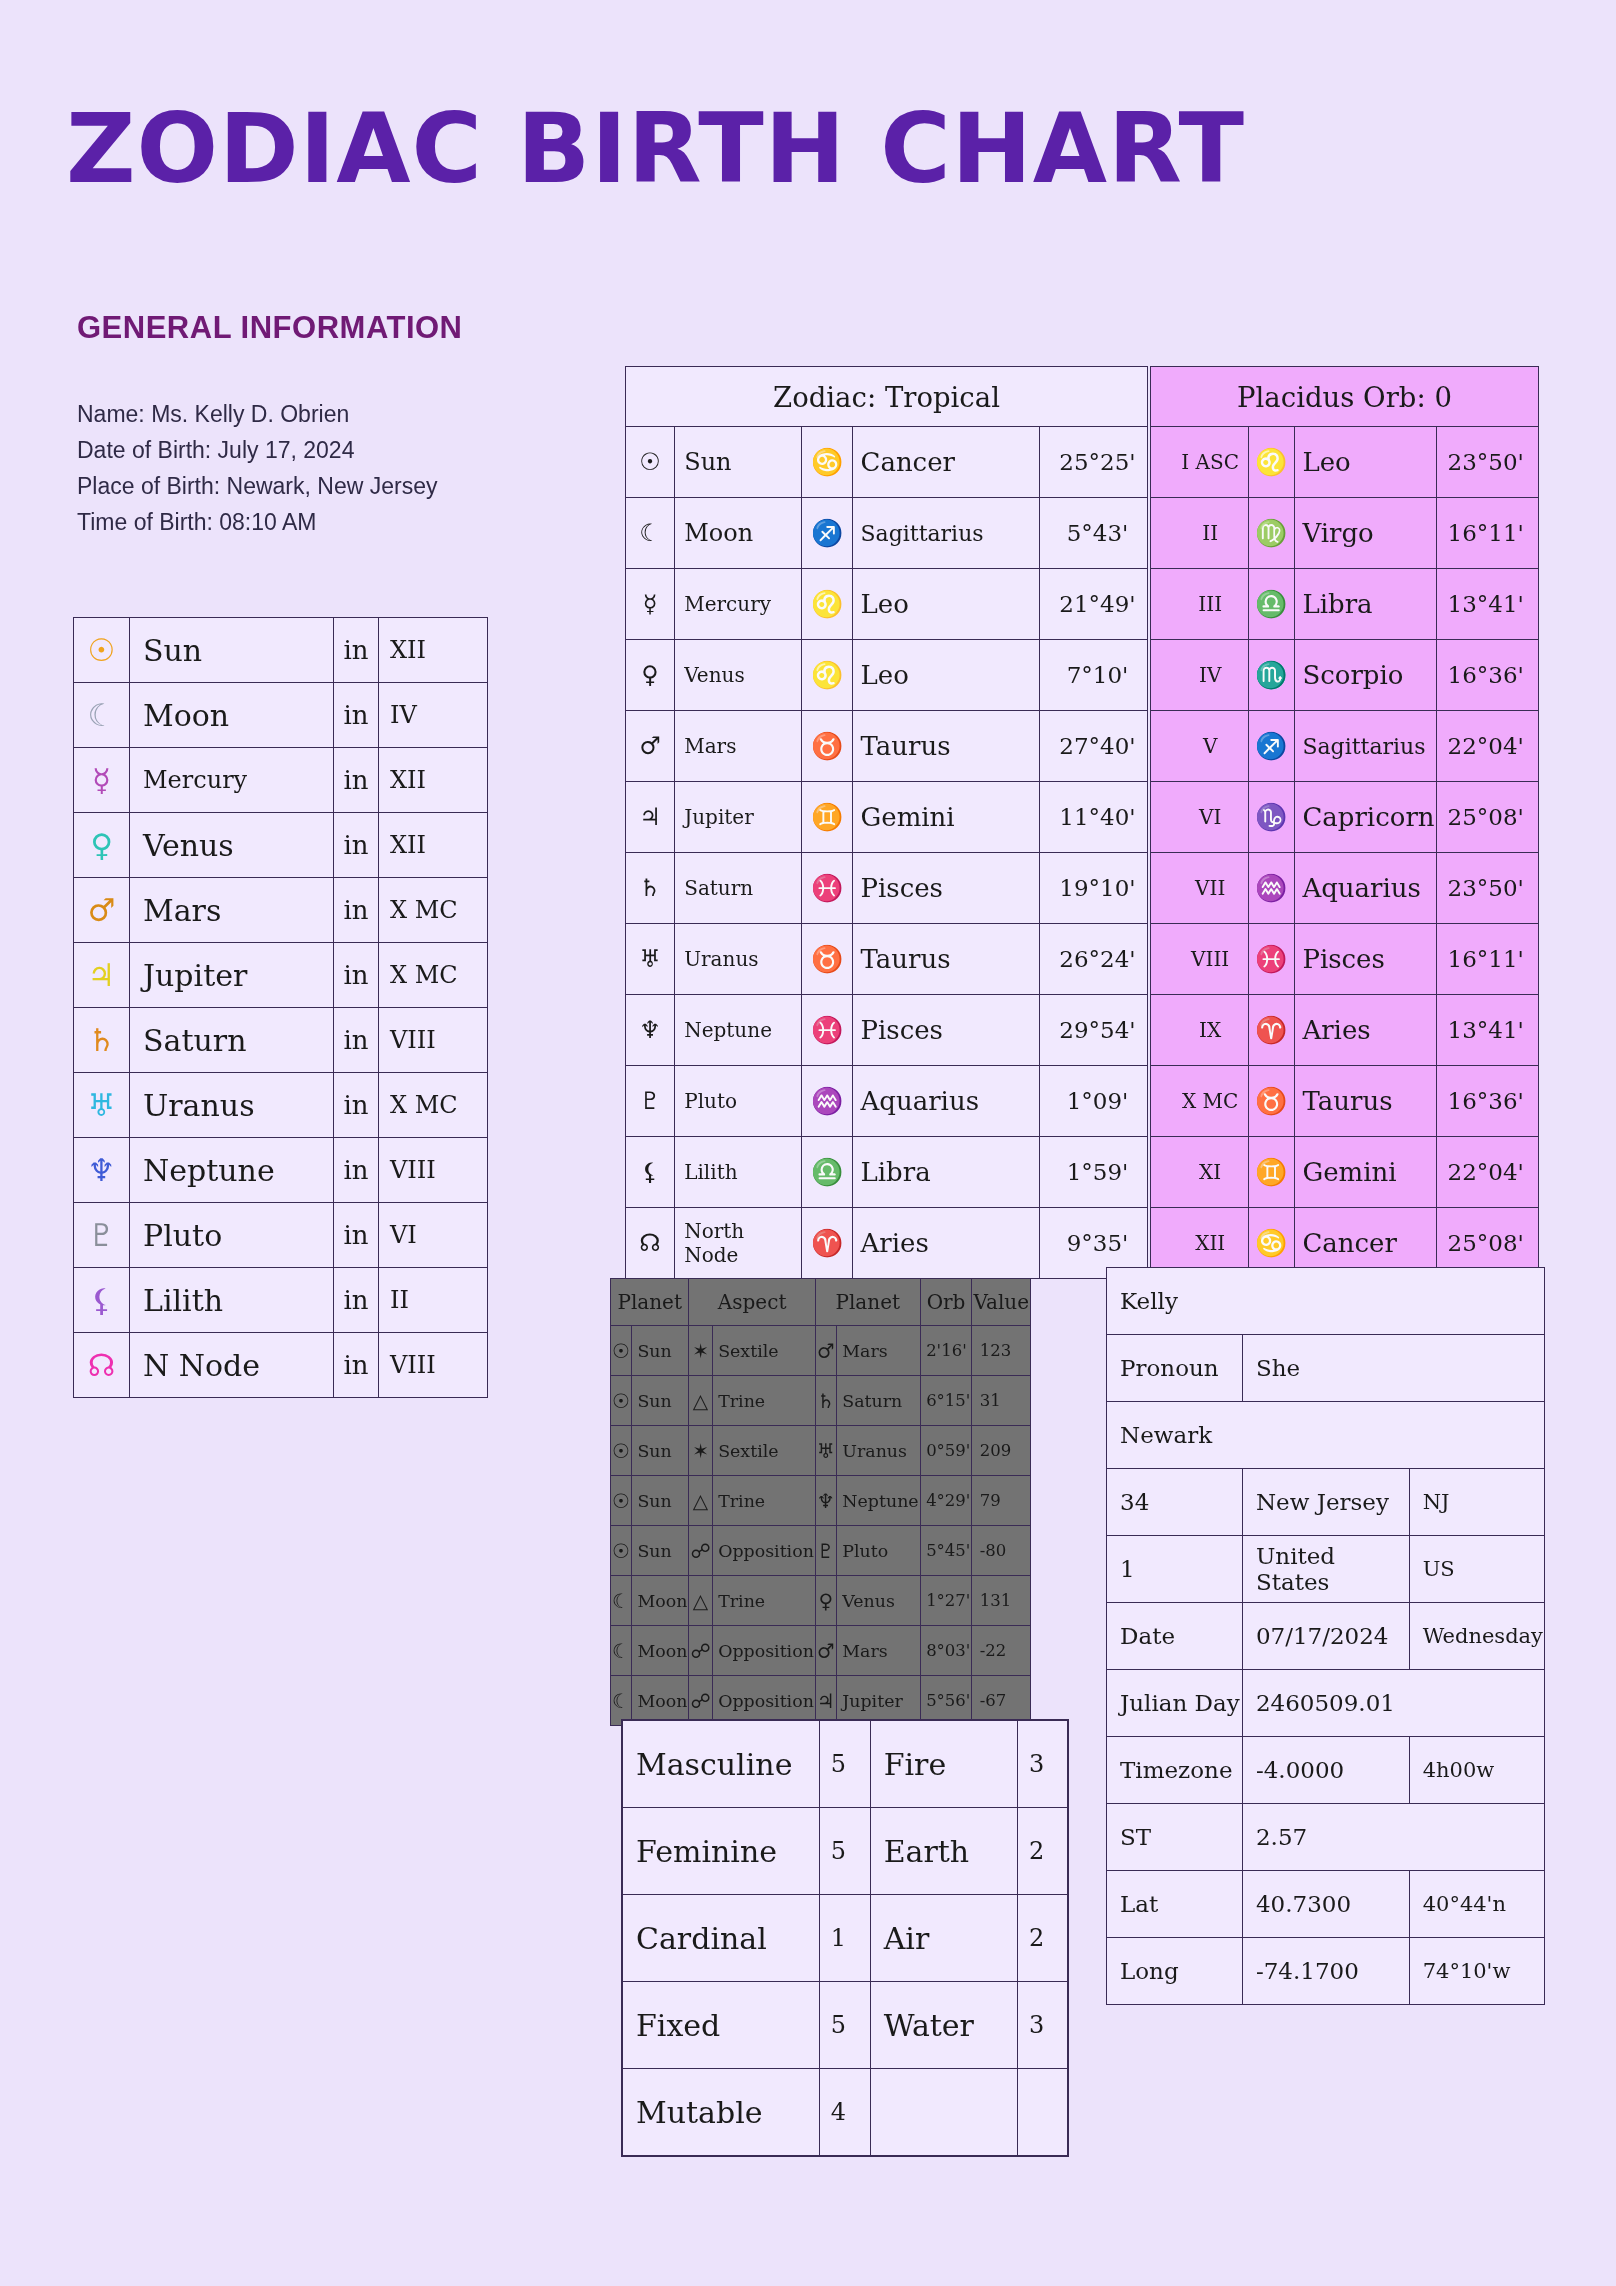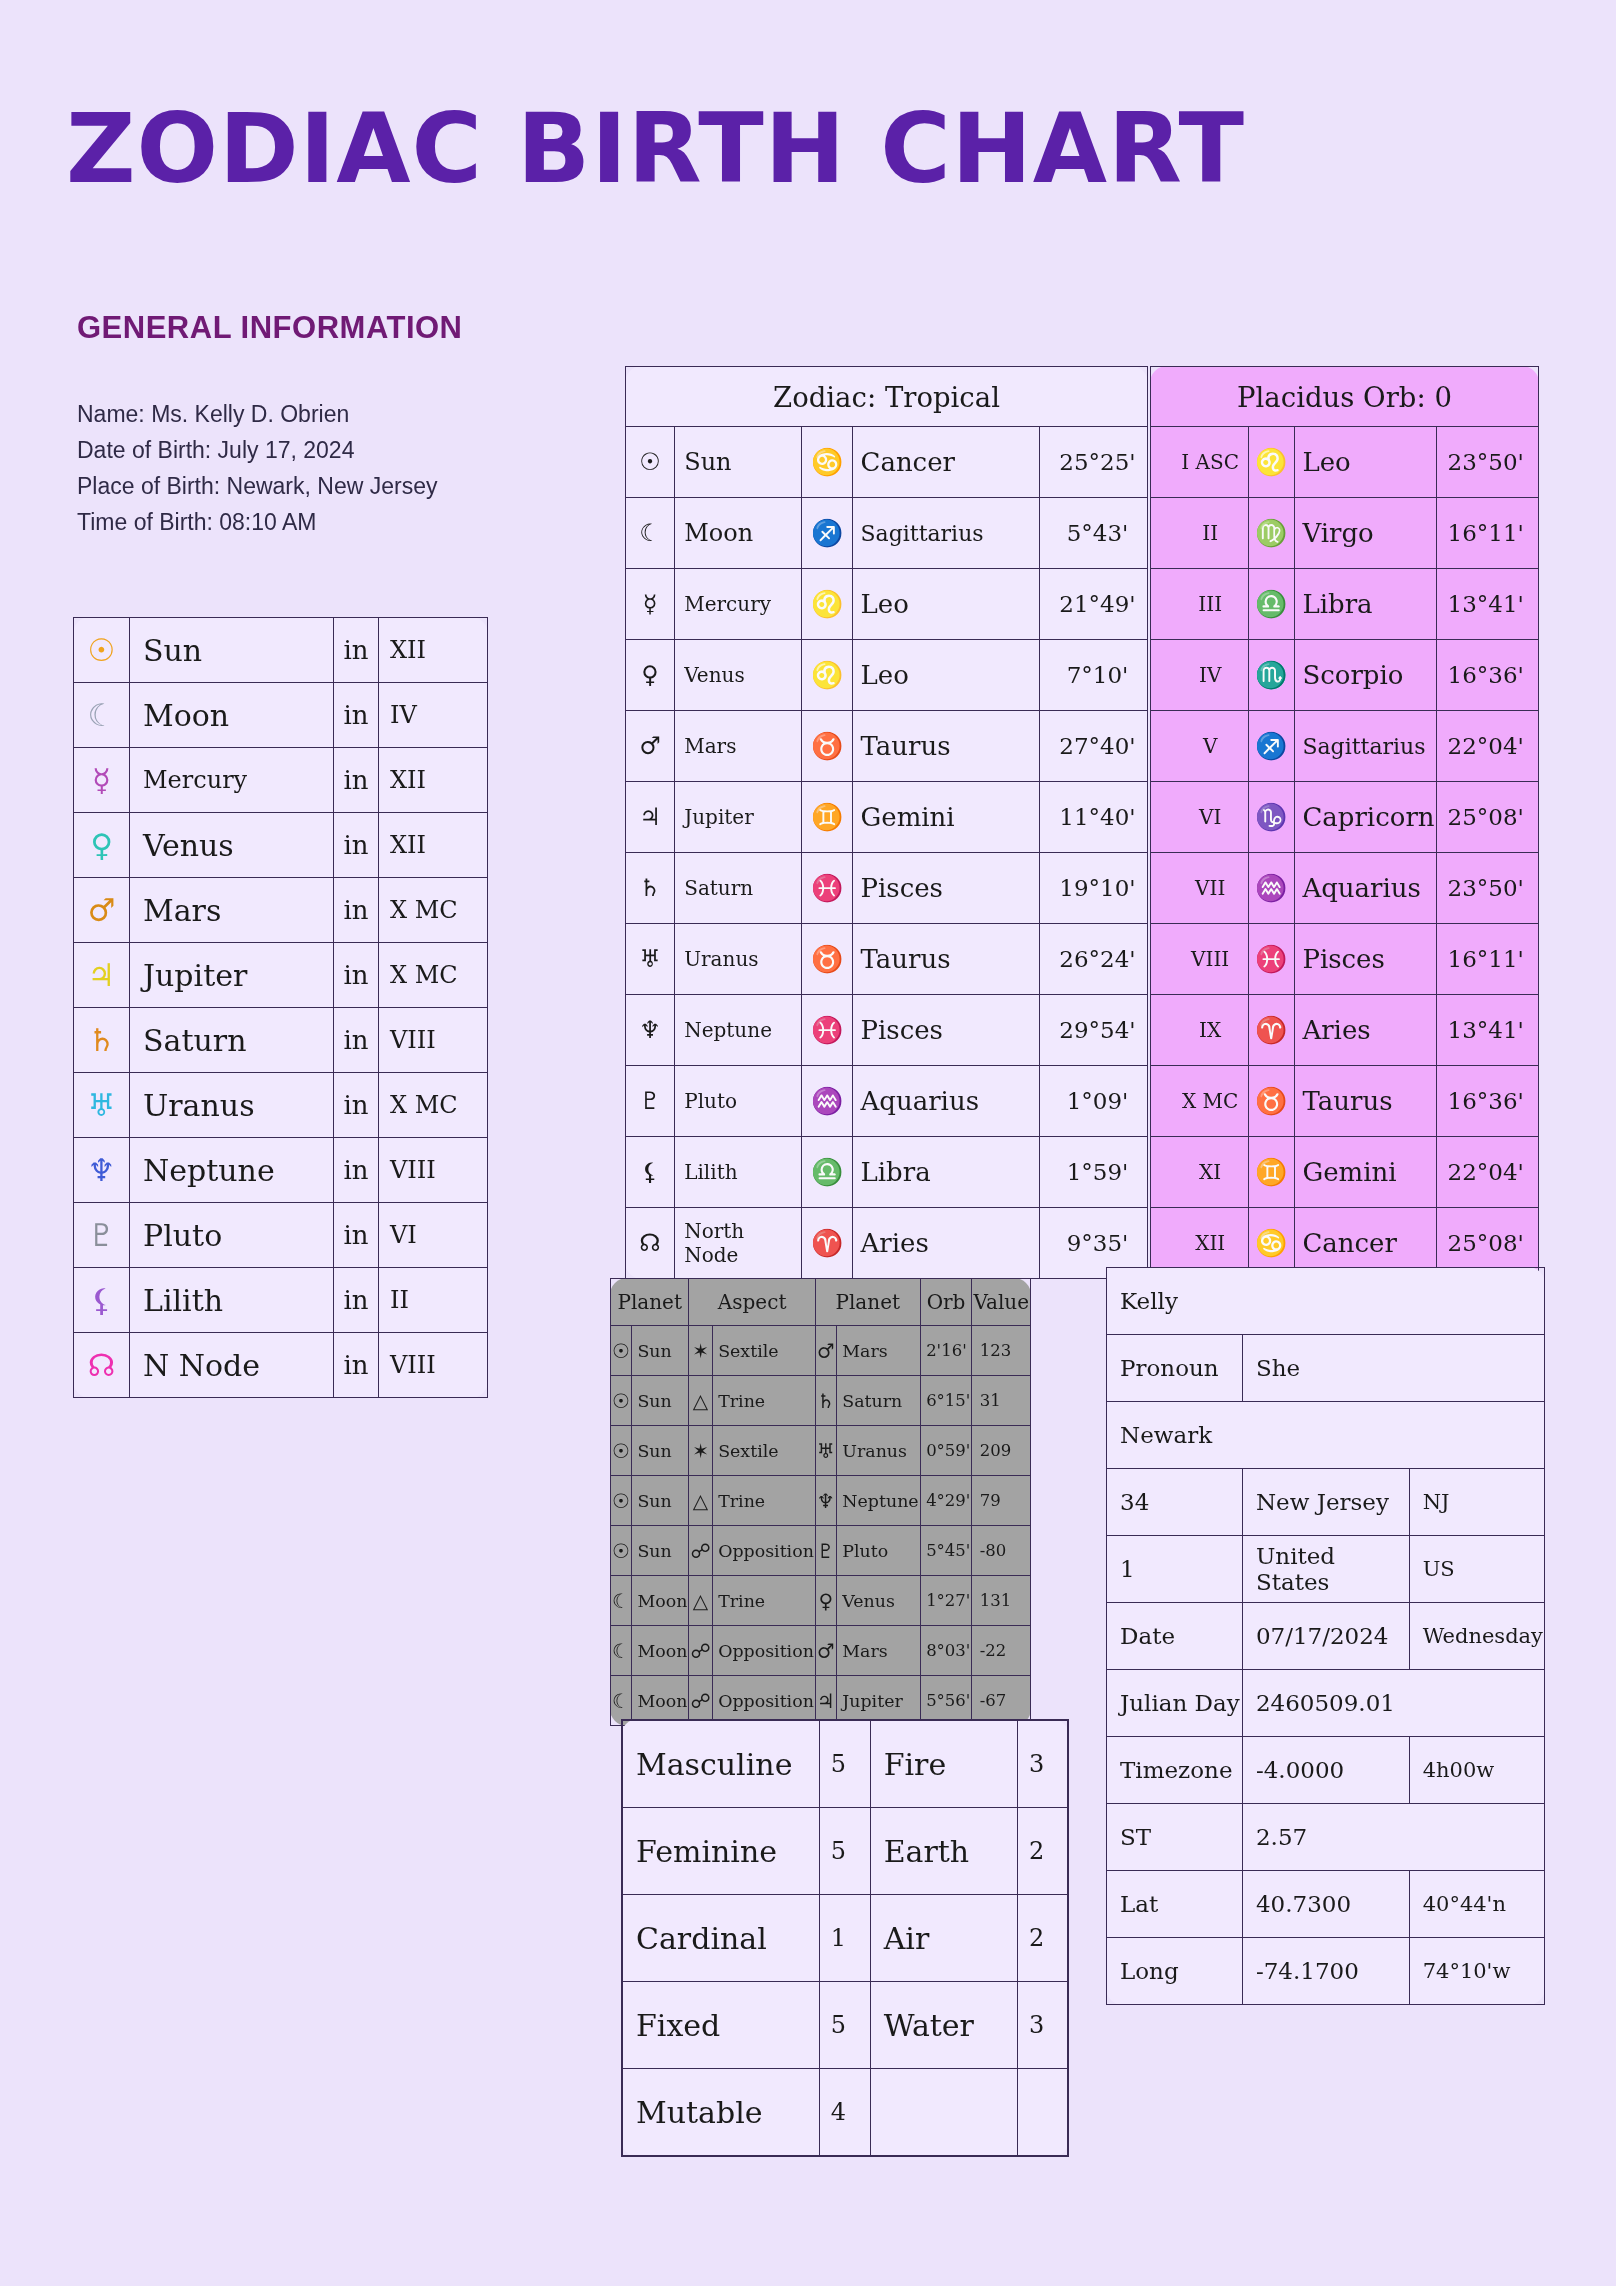--- a/index.html
+++ b/index.html
@@ -27,21 +27,21 @@
     position:absolute; left:77px; top:310px;
     font-size:31px; font-weight:bold; letter-spacing:0.5px;
     color:#701a75;
   }
   .gen-lines {
     position:absolute; left:77px; top:397px;
     font-size:23px; line-height:1.56;
     color:#2f2a46;
   }
 
-  table { border-collapse:collapse;border-radius:17px; }
+  table { border-collapse:collapse; }
   td, th { font-weight:normal; }
 
   
   .planets {
     position:absolute; left:73px; top:617px;
     width:415px;
     border:1.8px solid #3a2b55;
     background:#f1e9fe;
   }
   .planets td {
@@ -100,21 +100,21 @@
   .houses .h-gl { width:48px; text-align:center; font-size:26px; }
   .houses .h-sign { padding-left:7.3px; font-size:26px; }
   .houses .h-sign.small { font-size:22px; }
   .houses .h-deg { width:96px; padding-left:11px; font-size:23px; }
 
   
   .aspects {
     position:absolute; left:610px; top:1278px;
     width:379px;
     border:1.8px solid #3a2b55;
-    background:#a3a3a3;
+    background:#737373;
   }
   .aspects td {
     border:1.2px solid #3a2b55;
     height:47px; vertical-align:middle;
     font-family:"DejaVu Serif", serif;
     font-size:17.4px;
   }
   .aspects .a-hdr td { text-align:center; font-size:20px; height:44px; }
   .aspects .a-sym { width:37px; text-align:center; font-size:20px; }
   .aspects .a-pl { width:77px; padding-left:5.5px; font-size:17.4px; }

